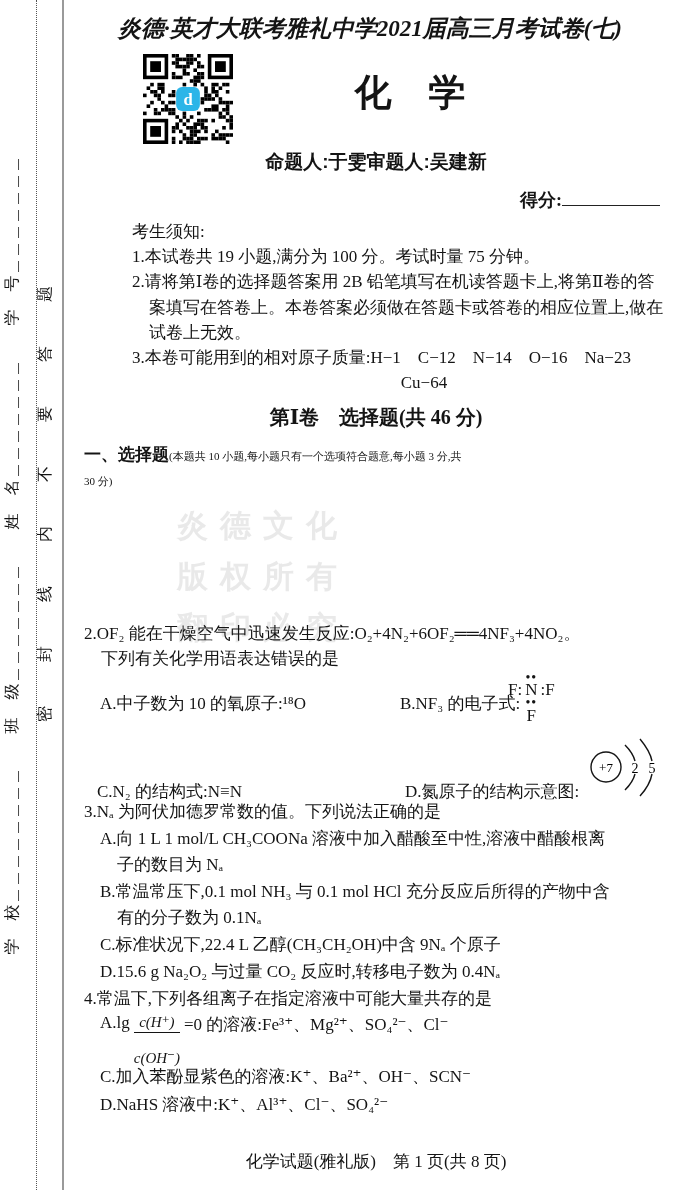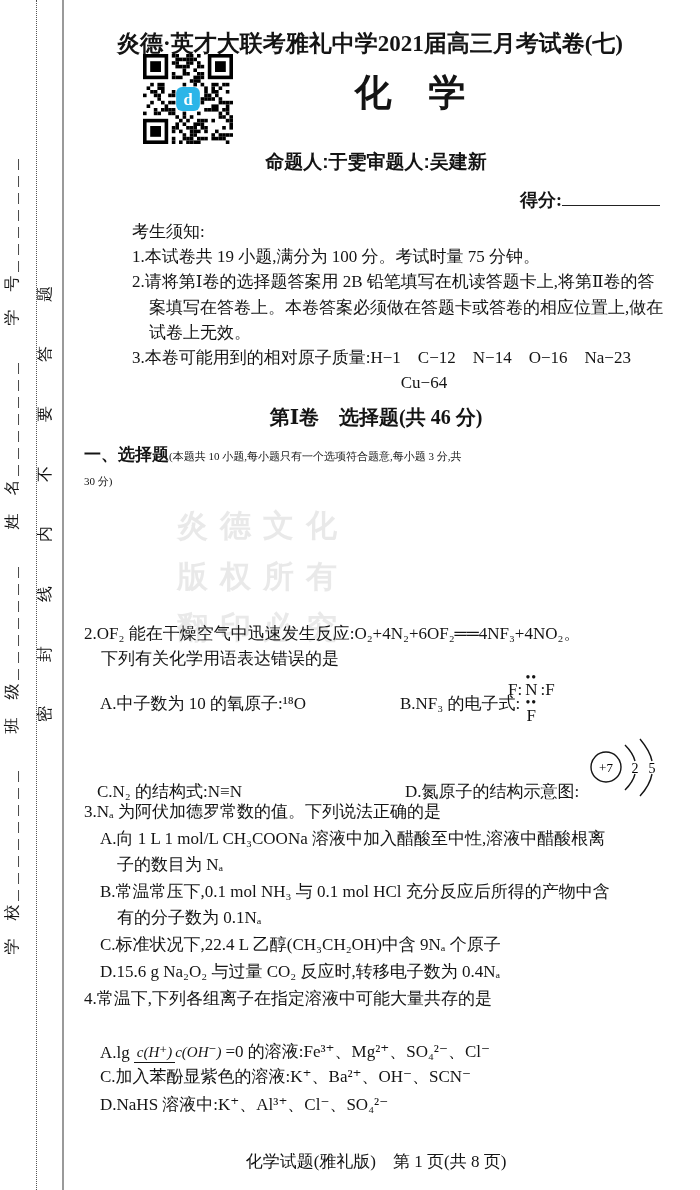--- a/index.html
+++ b/index.html
@@ -15,42 +15,42 @@
   
   .v-dotted{position:absolute;left:36px;top:0;bottom:0;width:0;border-left:1px dotted #555;z-index:3;}
   .v-solid{position:absolute;left:62px;top:0;bottom:0;width:0;border-left:2px solid #9a9a9a;z-index:3;}
   .rot{position:absolute;transform:rotate(-90deg);white-space:nowrap;z-index:3;}
   #side-fields{left:-516px;top:543px;width:1060px;height:24px;font-size:16px;text-align:center;letter-spacing:1px;}
   #side-seal{left:-198px;top:470px;width:490px;height:24px;font-size:16px;letter-spacing:44px;text-align:center;}
   
   #watermark{left:128px;top:500px;width:270px;z-index:1;color:rgba(120,120,120,0.16);
              font-size:31px;letter-spacing:12px;line-height:51px;font-weight:bold;text-align:center;}
   
-  #exam-title{left:72px;top:28px;width:596px;text-align:center;font-size:23px;font-weight:bold;white-space:nowrap;}
+  #exam-title{left:72px;top:13px;width:596px;text-align:center;font-size:23px;font-weight:bold;white-space:nowrap;font-style:italic;}
   #qr-box{left:142px;top:54px;width:92px;height:90px;}
   #subject-title{left:250px;top:68px;width:320px;text-align:center;font-size:37px;font-weight:bold;white-space:nowrap;}
   #setter-row{left:84px;top:149px;width:584px;display:flex;justify-content:center;
               font-family:"Liberation Sans","DejaVu Sans",sans-serif;font-weight:bold;font-size:19px;white-space:nowrap;}
   #score-row{left:520px;top:186px;font-size:18px;font-weight:bold;white-space:nowrap;}
   .score-line{display:inline-block;width:98px;height:19px;border-bottom:1.5px solid #222;}
   
   #notice{left:84px;top:219px;width:584px;margin-left:48px;}
   #sec1-title{left:84px;top:404px;width:584px;text-align:center;font-size:20px;font-weight:bold;white-space:nowrap;}
   #intro{left:84px;top:442px;width:584px;}
   .kai{font-size:11px;}
   #q1{left:84px;top:494px;width:584px;}
   #q2{left:84px;top:621px;width:600px;height:180px;}
   #q2 .abs{white-space:nowrap;}
   #q3{left:84px;top:799px;width:584px;}
   #q3 .ln{line-height:26.6px;}
   #q4{left:84px;top:985px;width:584px;}
   #q4 .ln{line-height:28px;}
-  .frac-row{display:flex;align-items:flex-end;height:50px;font-size:17px;white-space:nowrap;padding-left:16px;}
-  .frac{display:inline-flex;flex-direction:row;text-align:center;font-size:15px;line-height:1.25;
-        font-style:italic;margin:0 4px;vertical-align:middle;}
+  .frac-row{display:flex;align-items:flex-start;height:50px;font-size:17px;white-space:nowrap;padding-left:16px;}
+  .frac{display:inline-flex;flex-direction:column;text-align:center;font-size:15px;line-height:1.25;
+        font-style:italic;margin:0 4px;vertical-align:middle;gap:16px;}
   .fr-n{border-bottom:1.2px solid #141414;padding:0 3px;}
   
   .ef{display:grid;grid-template-columns:auto auto auto;justify-items:center;align-items:center;
       font-size:17px;line-height:1.05;}
   .ef .l{grid-area:2/1;} .ef .r{grid-area:2/3;}
   .ef .td{grid-area:1/2;} .ef .n{grid-area:2/2;padding:0 3px;}
   .ef .bd{grid-area:3/2;} .ef .bf{grid-area:4/2;padding-top:1px;}
   .dots{font-size:14px;line-height:7px;letter-spacing:1px;}
   #footer{left:84px;top:1150px;width:584px;text-align:center;font-size:17px;white-space:nowrap;}
   svg text{font-family:"Liberation Serif","DejaVu Serif",serif;}

